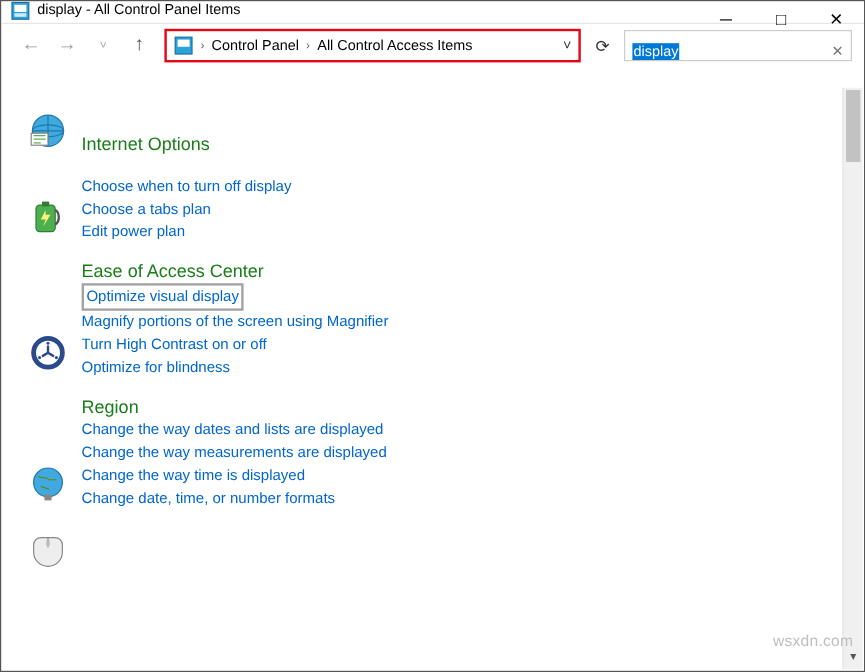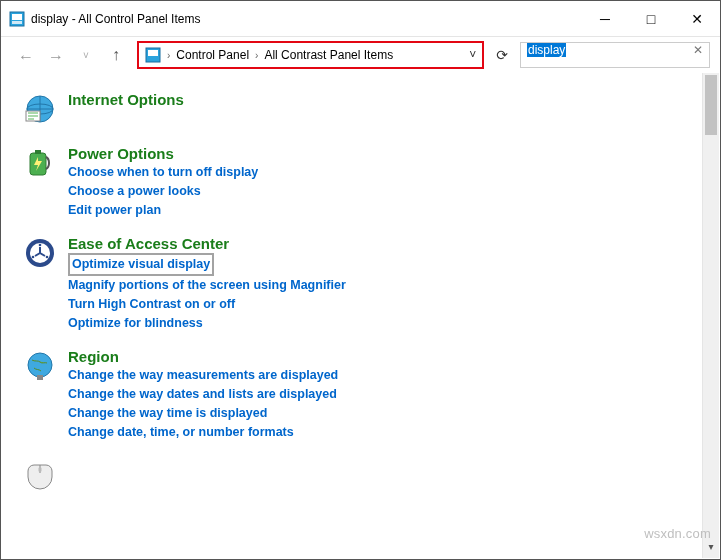--- a/index.html
+++ b/index.html
@@ -1,40 +1,40 @@
 <!DOCTYPE html>
 <html><head>
 <meta charset="utf-8">
 <style>
 * { box-sizing: border-box; font-family: "Segoe UI", Tahoma, sans-serif; }
 html, body { margin: 0; padding: 0; background: #fff; }
 .window { width: 721px; height: 560px; border: 1px solid #555; position: relative; background: #fff; }
-.titlebar { height: 36px; display: flex; align-items: center; padding: 0 0 0 8px; border-bottom: 1px solid #e5e5e5; }
+.titlebar { height: 19px; display: flex; padding: 0 0 0 8px; border-bottom: 1px solid #e5e5e5; }
 .titlebar .tib { width: 16px; height: 16px; margin-right: 6px; display: inline-flex; align-items: center; justify-content: center; }
 .titlebar .title { font-size: 12px; color: #000; }
 .winctrls { margin-left: auto; display: flex; }
 .winctrls div { width: 46px; height: 29px; display: flex; align-items: center; justify-content: center; font-size: 14px; color: #000; }
 .navrow { height: 36px; display: flex; align-items: center; padding: 2px 10px 2px 16px; gap: 12px; }
 .navbtn { color: #999; font-size: 16px; display:inline-flex; align-items:center; justify-content:center; width:18px; }
 .upbtn { color:#555; }
 .addressbar { flex: 1; height: 28px; border: 2px solid #e30613; display: flex; align-items: center; padding: 0 6px; font-size: 12px; gap: 6px; }
 .addressbar .cp-icon { width:16px; height:16px; display:inline-flex; align-items:center; justify-content:center; }
 .addressbar .chev { color:#666; font-size:10px; }
 .addressbar .dd { margin-left:auto; color:#333; }
 .refresh { color:#333; font-size:14px; }
-.searchbox { width: 190px; height: 26px; border: 1px solid #ccc; display: flex; align-items: flex-start; padding: 0 6px; }
+.searchbox { width: 190px; height: 26px; border: 1px solid #ccc; display: flex; align-items: flex-end; padding: 0 6px; }
 .searchbox span.term { font-size: 12px; background:#0078d7; color:#fff; padding:0 1px; }
 .searchbox .clear { margin-left:auto; color:#777; font-size:12px; }
 .content { position:absolute; top:72px; bottom:1px; left:1px; right:1px; overflow:hidden; background:#fff; }
 .scroll { position:absolute; top:0; right:0; bottom:0; width:17px; background:#f0f0f0; border-left:1px solid #e5e5e5; }
 .scroll .thumb { position:absolute; left:2px; right:2px; top:2px; height:60px; background:#c2c2c2; }
 .scroll .up, .scroll .down { position:absolute; left:0; right:0; height:17px; text-align:center; font-size:10px; color:#555; }
 .scroll .down { bottom:0; }
 .results { padding: 18px 12px 0 22px; }
-.item { display:flex; align-items:flex-start; margin-bottom:16px;font-weight:bold; }
+.item { display:flex; align-items:flex-end; margin-bottom:16px; }
 .iconcell { width:44px; padding-top:2px; }
 .iconcell svg { width:32px; height:32px; }
 .textcell { }
 .cat { color:#1a7d1a; font-size:15px; }
 .link { color:#0066cc; font-size:12.5px; line-height:1.5; display:block; }
 .hl { border:2px solid #a3a3a3; padding:0 2px; display:inline-block; }
 .watermark { position:absolute; right:8px; bottom:17px; font-size:13px; color:#bfbfbf; letter-spacing:0.2px; }
 </style>
 </head>
 <body>
@@ -65,21 +65,21 @@
     <div class="addressbar">
       <span class="cp-icon">
         <svg viewBox="0 0 16 16">
             <rect x="1" y="1" width="14" height="14" fill="#2aa3dd" stroke="#1a6fa0"></rect>
             <rect x="3" y="3" width="10" height="6" fill="#fff"></rect>
           </svg>
       </span>
       <span class="chev">›</span>
       <span>Control Panel</span>
       <span class="chev">›</span>
-      <span>All Contrast Panel Items</span>
+      <span>All Control Access Items</span>
       <span class="dd">˅</span>
     </div>
     <span class="refresh">⟳</span>
     <div class="searchbox">
       <span class="term">display</span>
       <span class="clear">✕</span>
     </div>
   </div>
 
   <div class="content">
@@ -94,41 +94,41 @@
             </svg></div>
           <div class="textcell"><a class="cat">Internet Options</a></div>
         </div>
         <div class="item">
           <div class="iconcell"><svg viewBox="0 0 32 32">
               <rect x="6" y="6" width="16" height="22" rx="3" fill="#4caf50" stroke="#2e7d32"></rect>
               <rect x="11" y="3" width="6" height="4" fill="#2e7d32"></rect>
               <path d="M14 10l-4 8h4l-2 6 6-10h-4z" fill="#fff176"></path>
               <path d="M22 10c4 2 4 10 0 12" stroke="#555" fill="none" stroke-width="2"></path>
             </svg></div>
-          <div class="textcell"><a class="cat">Power Options</a><a class="link">Choose when to turn off display</a><a class="link">Choose a power looks</a><a class="link">Edit power plan</a></div>
+          <div class="textcell"><a class="link">Choose when to turn off display</a><a class="link">Choose a tabs plan</a><a class="link">Edit power plan</a></div>
         </div>
         <div class="item">
           <div class="iconcell"><svg viewBox="0 0 32 32">
               <circle cx="16" cy="16" r="14" fill="#2b4a8b"></circle>
               <circle cx="16" cy="16" r="10" fill="#fff"></circle>
               <path d="M16 16l0-6M16 16l5 3M16 16l-5 3" stroke="#2b4a8b" stroke-width="2"></path>
               <circle cx="16" cy="8" r="1.3" fill="#2b4a8b"></circle>
               <circle cx="23" cy="20" r="1.3" fill="#2b4a8b"></circle>
               <circle cx="9" cy="20" r="1.3" fill="#2b4a8b"></circle>
             </svg></div>
           <div class="textcell"><a class="cat">Ease of Access Center</a><a class="link"><span class="hl">Optimize visual display</span></a><a class="link">Magnify portions of the screen using Magnifier</a><a class="link">Turn High Contrast on or off</a><a class="link">Optimize for blindness</a></div>
         </div>
         <div class="item">
           <div class="iconcell"><svg viewBox="0 0 32 32">
               <circle cx="16" cy="15" r="12" fill="#3fa9e0" stroke="#2277aa"></circle>
               <path d="M8 10c3 2 6 0 8 2s5 0 7 1" fill="#7cb342" stroke="#558b2f"></path>
               <path d="M10 18c2 2 5 1 7 3" fill="#7cb342" stroke="#558b2f"></path>
               <rect x="13" y="25" width="6" height="5" fill="#888"></rect>
             </svg></div>
-          <div class="textcell"><a class="cat">Region</a><a class="link">Change the way measurements are displayed</a><a class="link">Change the way dates and lists are displayed</a><a class="link">Change the way time is displayed</a><a class="link">Change date, time, or number formats</a></div>
+          <div class="textcell"><a class="cat">Region</a><a class="link">Change the way dates and lists are displayed</a><a class="link">Change the way measurements are displayed</a><a class="link">Change the way time is displayed</a><a class="link">Change date, time, or number formats</a></div>
         </div>
         <div class="item">
           <div class="iconcell"><svg viewBox="0 0 32 32">
               <path d="M10 6h12a6 6 0 016 6v6a12 12 0 01-24 0v-6a6 6 0 016-6z" fill="#eee" stroke="#888"></path>
               <line x1="16" y1="6" x2="16" y2="14" stroke="#888"></line>
               <rect x="14.5" y="8" width="3" height="5" rx="1.5" fill="#bbb"></rect>
             </svg></div>
         </div>
       </div>
     <div class="scroll">

